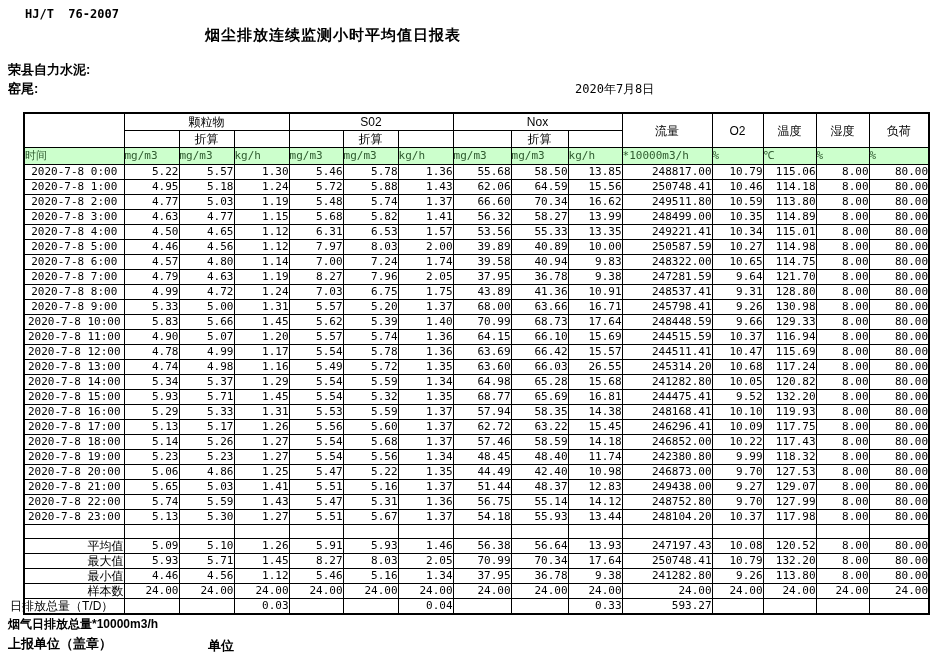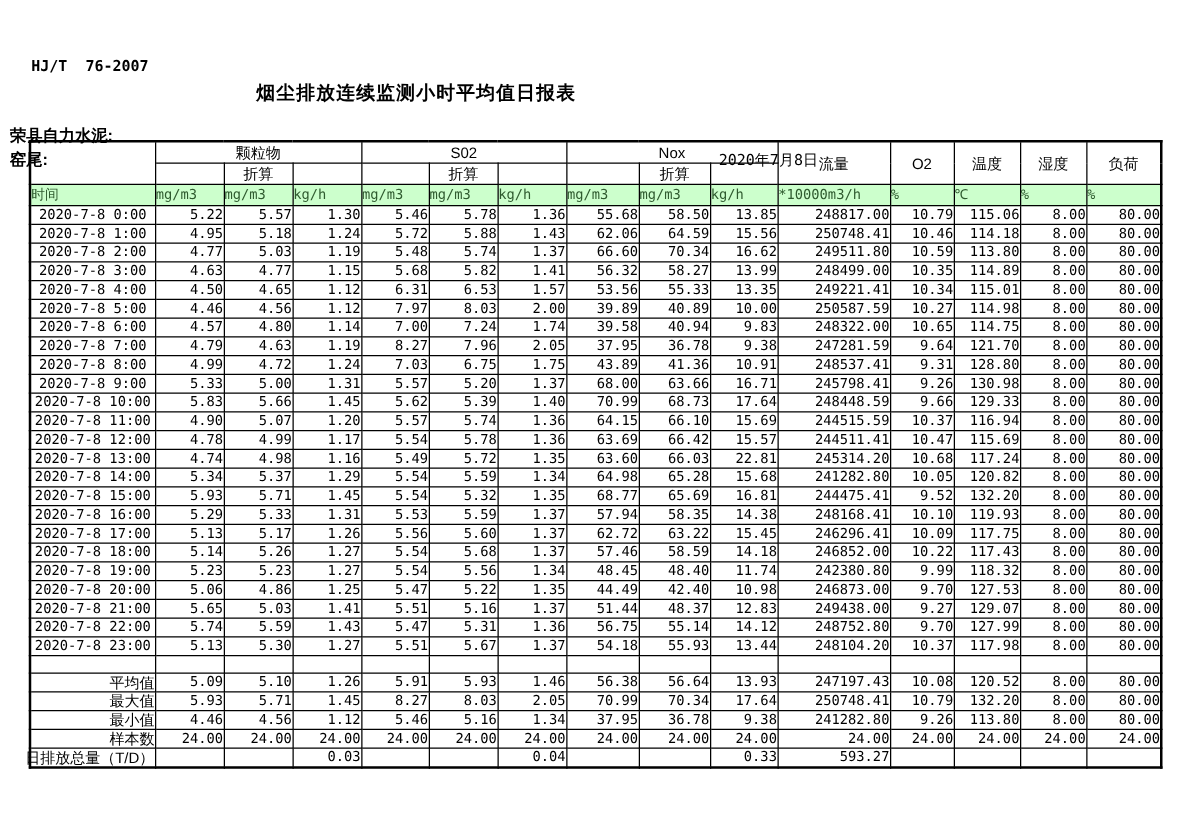--- a/index.html
+++ b/index.html
@@ -1,18 +1,18 @@
 <!DOCTYPE html>
 <html><head>
 <meta charset="utf-8">
 <style>
   html,body { margin:0; padding:0; background:#fff; }
   .sheet { position:relative; width:945px; height:657px; background:#fff;
            font-family:"Liberation Sans", sans-serif; color:#000; overflow:hidden; }
-  .abs { position:absolute; white-space:nowrap;margin-top:39px; }
+  .abs { position:absolute; white-space:nowrap; }
   .std-code { left:25px; top:7px;  font-weight:bold; font-size:12px;
               font-family:"DejaVu Sans Mono", monospace; white-space:pre; }
   .title    { left:205px; top:26px; font-weight:bold; font-size:15px; letter-spacing:1px; }
   .company  { left:8px;  top:61px; font-weight:bold; font-size:13px; }
   .station  { left:8px;  top:80px; font-weight:bold; font-size:13px;text-align:right; }
   .date     { left:575px; top:81px; font-size:12px; font-family:"DejaVu Sans Mono", monospace; }
 
   table.report { position:absolute; left:23px; top:112px; width:905px;
                  border-collapse:collapse; table-layout:fixed;
                  border:2px solid #000;
@@ -20,21 +20,21 @@
   table.report td { border:1px solid #000; padding:0; height:14px; line-height:14px;
                     overflow:visible; }
   tr.hdr td  { height:16px; line-height:16px; text-align:center;
                font-family:"Liberation Sans", sans-serif; font-size:12px; }
   tr.green td { background:#ccffcc; color:#2f5b2f; text-align:left;
                 height:16px; line-height:16px; font-size:11px; }
   td.num  { text-align:right; padding-right:4px; }
   td.time { text-align:center; padding-right:3px; }
   td.sum-label { text-align:right; padding-right:2px;
                  font-family:Liberation Serif, serif; font-size:12px; }
-  td.tpd-label { text-align:right; font-family:"Liberation Sans", sans-serif;
+  td.tpd-label { text-align:left; font-family:"Liberation Sans", sans-serif;
                  font-size:12px; white-space:nowrap; }
   td.tpd-label span { display:inline-block; margin-left:-15px; }
   tr.spacer td { height:13px; }
 
   .total-flow  { left:8px;  top:616px; font-weight:bold; font-size:12px; }
   .report-unit { left:8px;  top:635px; font-weight:bold; font-size:13px; }
   .unit-lbl    { left:208px; top:637px; font-weight:bold; font-size:13px;text-align:center; }
 </style>
 </head>
 <body>
@@ -331,21 +331,21 @@
         <tr>
           <td class="time">2020-7-8 13:00</td>
           <td class="num">4.74</td>
           <td class="num">4.98</td>
           <td class="num">1.16</td>
           <td class="num">5.49</td>
           <td class="num">5.72</td>
           <td class="num">1.35</td>
           <td class="num">63.60</td>
           <td class="num">66.03</td>
-          <td class="num">22.81</td>
+          <td class="num">26.55</td>
           <td class="num">245314.20</td>
           <td class="num">10.68</td>
           <td class="num">117.24</td>
           <td class="num">8.00</td>
           <td class="num">80.00</td>
         </tr>
         <tr>
           <td class="time">2020-7-8 14:00</td>
           <td class="num">5.34</td>
           <td class="num">5.37</td>

